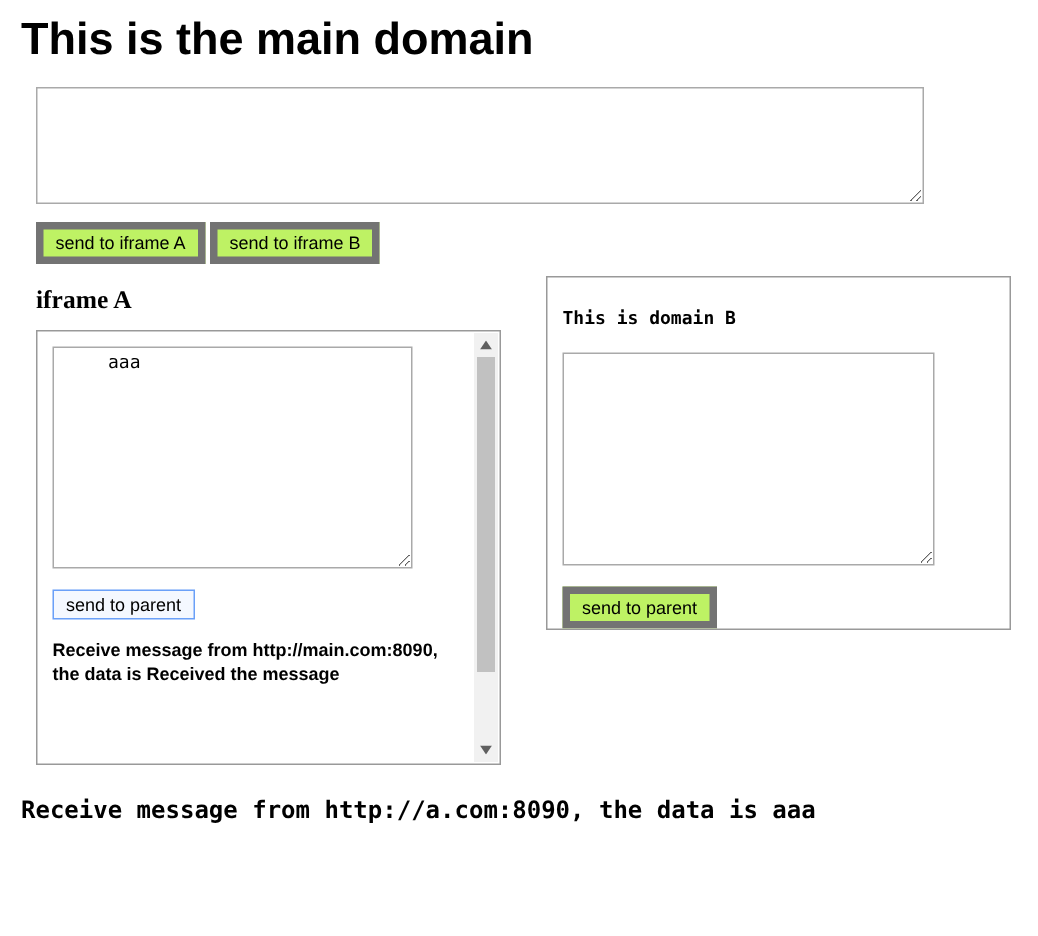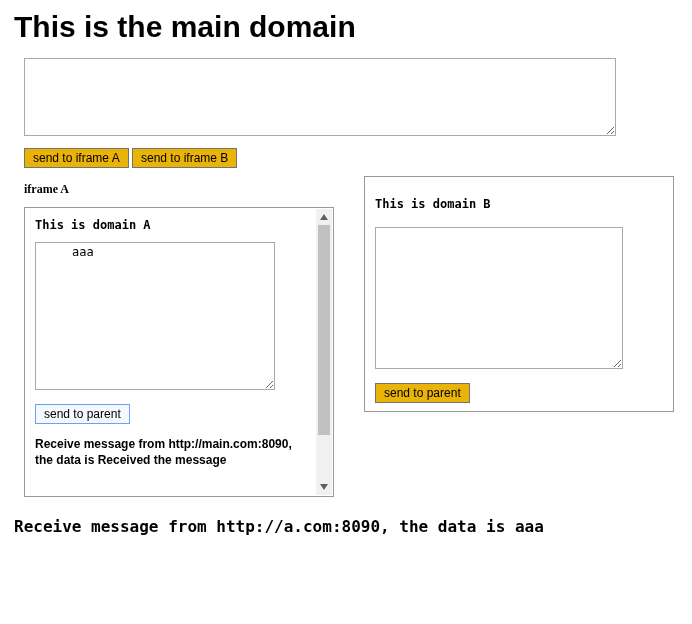--- a/index.html
+++ b/index.html
@@ -26,40 +26,40 @@
     font-family: monospace;
     padding: 2px;
   }
   .btn-row {
     margin: 8px 0 8px 10px;
   }
   button {
     font-family: Arial, sans-serif;
     font-size: 12px;
     padding: 2px 8px;
-    background: #eab308;
-    border: 1px solid #737373;
+    background: #bef264;
+    border: 5px solid #737373;
     cursor: pointer;
   }
   button.highlight {
     border: 1px solid #6aa0f8;
     background: #f4f8ff;
   }
   .cols {
     display: flex;
     gap: 30px;
     margin-left: 10px;
   }
   .col {
     width: 310px;
   }
   .col h3 {
     font-family: "SimSun", serif;
     font-weight: bold;
-    font-size: 12px;
+    font-size: 17px;
     margin: 6px 0 10px 0;
   }
   .frame {
     border: 1px solid #999;
     position: relative;
   }
   .frame.a {
     height: 290px;
   }
   .frame.b {
@@ -147,21 +147,20 @@
   <button>send to iframe A</button>
   <button>send to iframe B</button>
 </div>
 
 <div class="cols">
 
   <div class="col">
     <h3>iframe A</h3>
     <div class="frame a">
       <div class="frame-inner">
-        <p class="domain-title">This is domain A</p>
         <textarea class="inner-ta a" style="">aaa</textarea>
         <div class="send-parent">
           <button class="highlight">send to parent</button>
         </div>
         <div class="recv">Receive message from http://main.com:8090, the data is Received the message</div>
       </div>
       <div class="scrollbar">
         <div class="sb-btn">
           <svg width="8" height="6">
               <polygon points="4,0 8,6 0,6" fill="#606060"></polygon>

